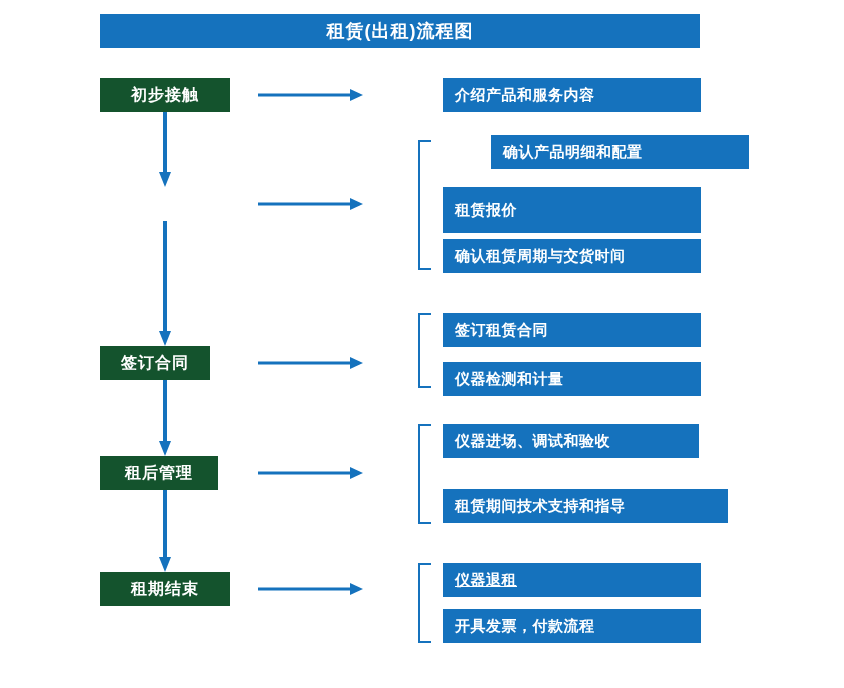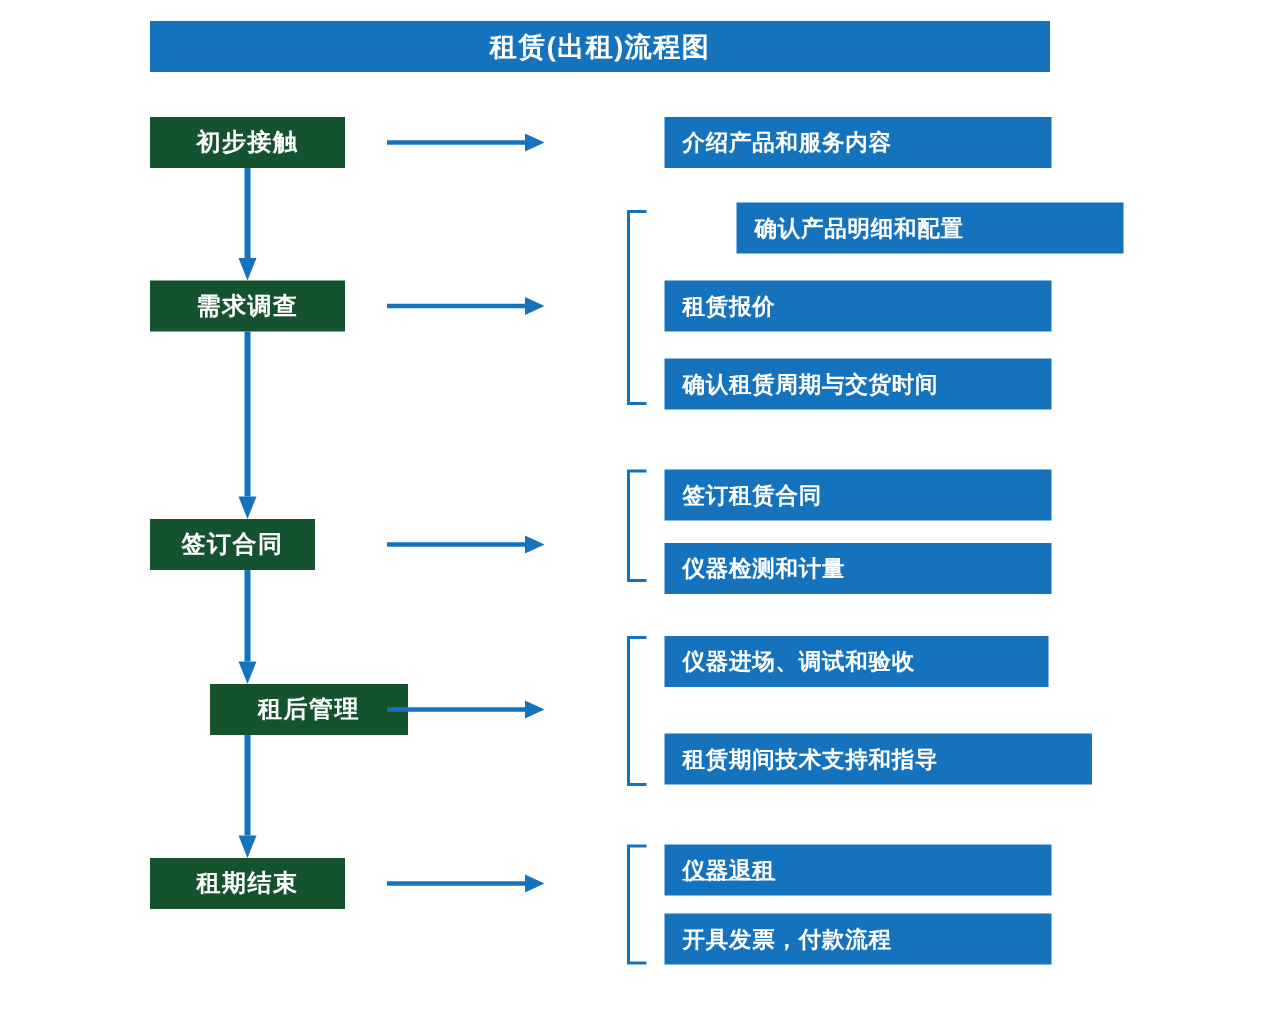--- a/index.html
+++ b/index.html
@@ -72,23 +72,22 @@
   svg { display: block; overflow: visible; }
 </style>
 </head>
 <body>
 
 <div id="canvas">
 
   <div class="title-bar">租赁(出租)流程图</div>
 
   <div class="stage-box" style="left:100px; top:78px; width:130px; height:34px;">初步接触</div>
-  <div class="stage-box" style="left:100px; top:187px; width:130px; height:34px;">需求调查</div>
   <div class="stage-box" style="left:100px; top:346px; width:110px; height:34px;">签订合同</div>
-  <div class="stage-box" style="left:100px; top:456px; width:132px; height:34px;margin-left:40px;">租后管理</div>
+  <div class="stage-box" style="left:100px; top:456px; width:118px; height:34px;">租后管理</div>
   <div class="stage-box" style="left:100px; top:572px; width:130px; height:34px;">租期结束</div>
 
   <div class="v-arrow" style="left:159px; top:112px; height:75px;">
     <svg width="12" height="75" viewBox="0 0 12 75">
       <line x1="6" y1="0" x2="6" y2="60" stroke="#1572bd" stroke-width="4"></line>
       <polygon points="0,60 12,60 6,75" fill="#1572bd"></polygon>
     </svg>
   </div>
   <div class="v-arrow" style="left:159px; top:221px; height:125px;">
     <svg width="12" height="125" viewBox="0 0 12 125">
@@ -157,21 +156,21 @@
   </div>
   <div class="bracket" style="left:415px; top:563px;">
     <svg width="16" height="80" viewBox="0 0 16 80">
       <path d="M16 1 L4 1 L4 79 L16 79" fill="none" stroke="#1572bd" stroke-width="2"></path>
     </svg>
   </div>
 
   <div class="detail-box" style="left:443px; top:78px; width:258px; height:34px;">介绍产品和服务内容</div>
 
   <div class="detail-box" style="left:443px; top:135px; width:258px; height:34px;margin-left:48px;">确认产品明细和配置</div>
-  <div class="detail-box" style="left:443px; top:187px; width:258px; height:34px;">租赁报价</div>
+  <div class="detail-box" style="left:443px; top:187px; width:258px; height:46px;">租赁报价</div>
   <div class="detail-box" style="left:443px; top:239px; width:258px; height:34px;">确认租赁周期与交货时间</div>
 
   <div class="detail-box" style="left:443px; top:313px; width:258px; height:34px;">签订租赁合同</div>
   <div class="detail-box" style="left:443px; top:362px; width:258px; height:34px;">仪器检测和计量</div>
 
   <div class="detail-box" style="left:443px; top:424px; width:256px; height:34px;font-family:Liberation Serif, serif;">仪器进场、调试和验收</div>
   <div class="detail-box" style="left:443px; top:489px; width:285px; height:34px;">租赁期间技术支持和指导</div>
 
   <div class="detail-box" style="left:443px; top:563px; width:258px; height:34px;text-decoration:underline;">仪器退租</div>
   <div class="detail-box" style="left:443px; top:609px; width:258px; height:34px;">开具发票，付款流程</div>

